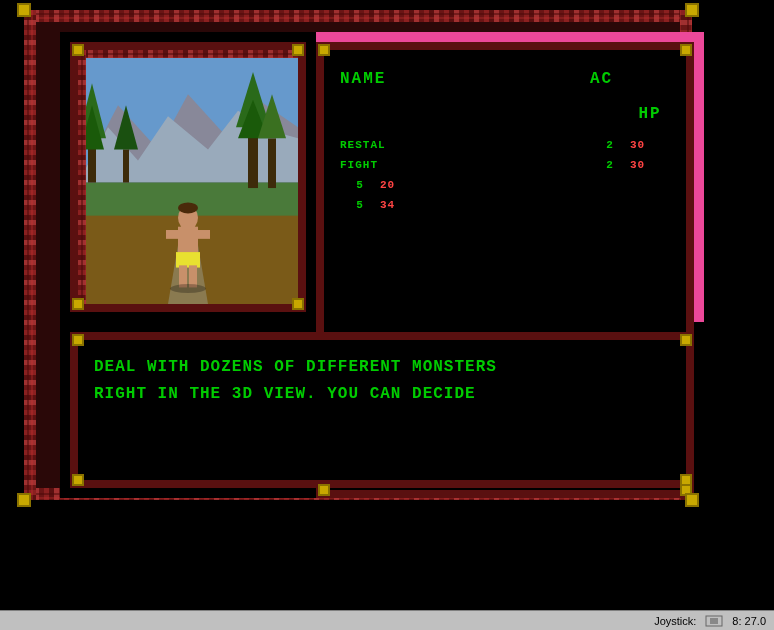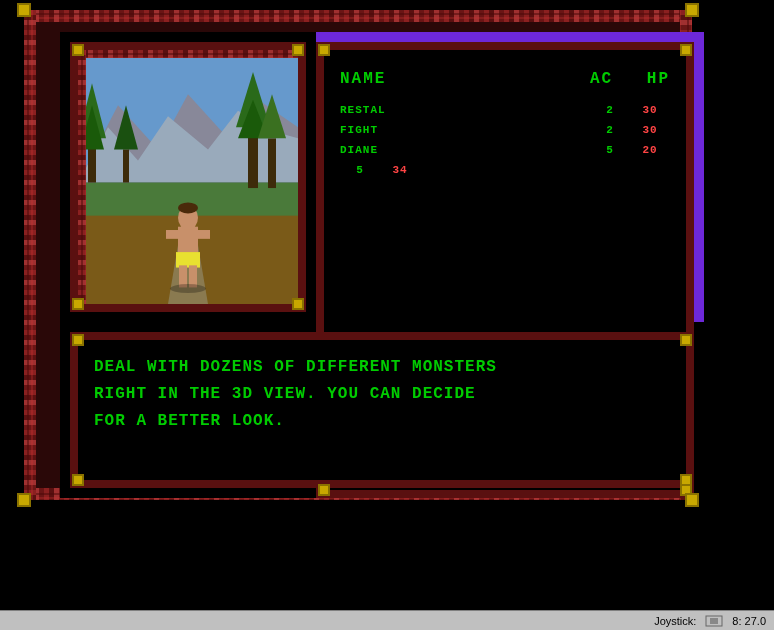--- a/index.html
+++ b/index.html
@@ -136,50 +136,50 @@
       height: 100%;
       position: relative;
       flex-shrink: 0;
       background: #000;
     }
 
     
     .right-panel {
       flex: 1;
       height: 100%;
-      background: #6d28d9;
+      background: #ec4899;
       padding: 24px 24px;
       color: #00cc00;
     }
 
     .stat-header-row {
       display: flex;
       font-family: 'Courier New', monospace;
       font-size: 16px;
       font-weight: bold;
       color: #00cc00;
       letter-spacing: 2px;
       margin-bottom: 16px;
     }
 
     .stat-header-name { flex: 1; }
     .stat-header-ac { width: 40px; text-align: left; }
-    .stat-header-hp { width: 40px; text-align: right; }
+    .stat-header-hp { width: 40px; text-align: center; margin-top: 35px; }
 
     .stat-data-row {
       display: flex;
       font-family: 'Courier New', monospace;
       font-size: 11px;
       font-weight: bold;
       letter-spacing: 1px;
       margin-bottom: 8px;
     }
     .stat-data-name { flex: 1; color: #00cc00; }
     .stat-data-ac { width: 40px; text-align: center; color: #00cc00; }
-    .stat-data-hp { width: 40px; text-align: center; color: #ff4444; }
+    .stat-data-hp { width: 40px; text-align: left; color: #ff4444; }
 
     .bottom-text {
       font-family: 'Courier New', monospace;
       font-size: 16px;
       font-weight: bold;
       color: #00cc00;
       letter-spacing: 1px;
       line-height: 1.7;
     }
 
@@ -334,21 +334,20 @@
               <span class="stat-data-name" data-name="char-name-0">RESTAL</span>
               <span class="stat-data-ac" data-name="char-ac-0">2</span>
               <span class="stat-data-hp" data-name="char-hp-0">30</span>
             </div>
             <div class="stat-data-row" data-name="char-row-1">
               <span class="stat-data-name" data-name="char-name-1">FIGHT</span>
               <span class="stat-data-ac" data-name="char-ac-1">2</span>
               <span class="stat-data-hp" data-name="char-hp-1">30</span>
             </div>
             <div class="stat-data-row" data-name="char-row-2">
-              <span class="stat-data-name" data-name="char-name-2">DIANE</span>
               <span class="stat-data-ac" data-name="char-ac-2">5</span>
               <span class="stat-data-hp" data-name="char-hp-2">20</span>
             </div>
             <div class="stat-data-row" data-name="char-row-3">
               <span class="stat-data-ac" data-name="char-ac-3">5</span>
               <span class="stat-data-hp" data-name="char-hp-3">34</span>
             </div>
           </div>
         </div>
       </div>
@@ -357,21 +356,20 @@
         <div style="position:absolute;top:10px;left:10px;right:10px;bottom:10px;border:8px solid #5a1010;background:#000;padding:14px 16px;" data-name="text-frame">
 
           <div style="position:absolute;top:-6px;left:-6px;width:12px;height:12px;background:#c8a800;border:2px solid #8a7200;z-index:5;" data-name="text-corner-tl"></div>
           <div style="position:absolute;top:-6px;right:-6px;width:12px;height:12px;background:#c8a800;border:2px solid #8a7200;z-index:5;" data-name="text-corner-tr"></div>
           <div style="position:absolute;bottom:-6px;left:-6px;width:12px;height:12px;background:#c8a800;border:2px solid #8a7200;z-index:5;" data-name="text-corner-bl"></div>
           <div style="position:absolute;bottom:-6px;right:-6px;width:12px;height:12px;background:#c8a800;border:2px solid #8a7200;z-index:5;" data-name="text-corner-br"></div>
 
           <div class="bottom-text" data-name="description-text">
             <div data-name="desc-line-1">DEAL WITH DOZENS OF DIFFERENT MONSTERS</div>
             <div data-name="desc-line-2">RIGHT IN THE 3D VIEW. YOU CAN DECIDE</div>
-            <div data-name="desc-line-4">FOR A BETTER LOOK.</div>
           </div>
         </div>
       </div>
 
     </div>
   </div>
 
 </div>
 
 <div class="status-bar" style="top:610px;position:absolute;text-align:right;" data-name="status-bar">

